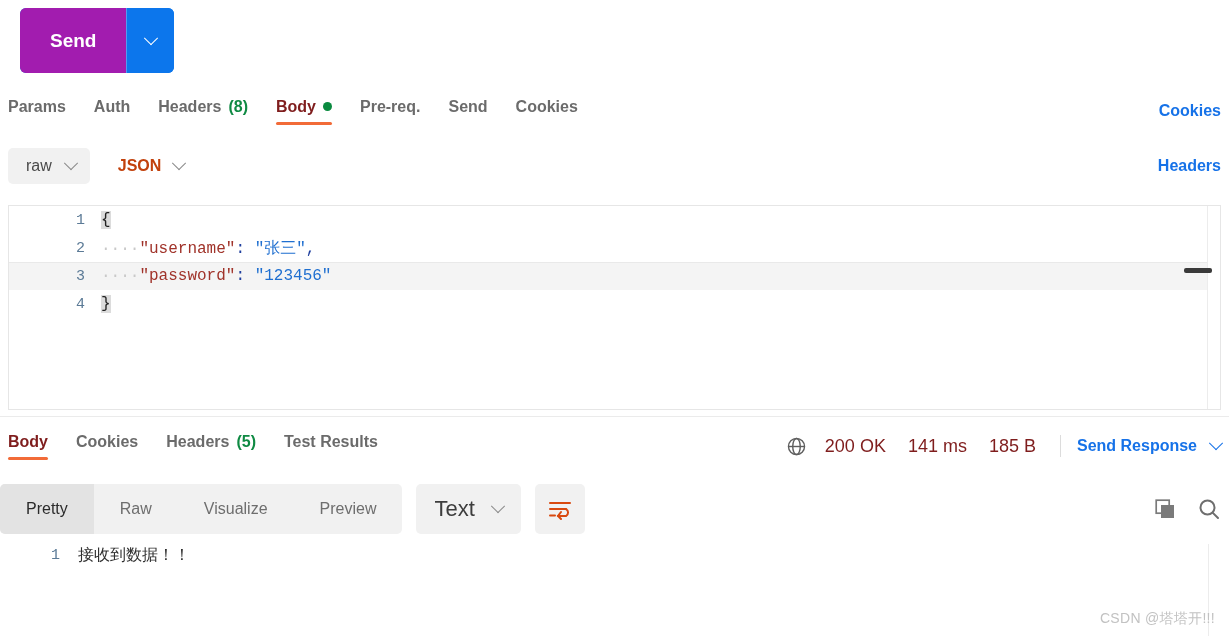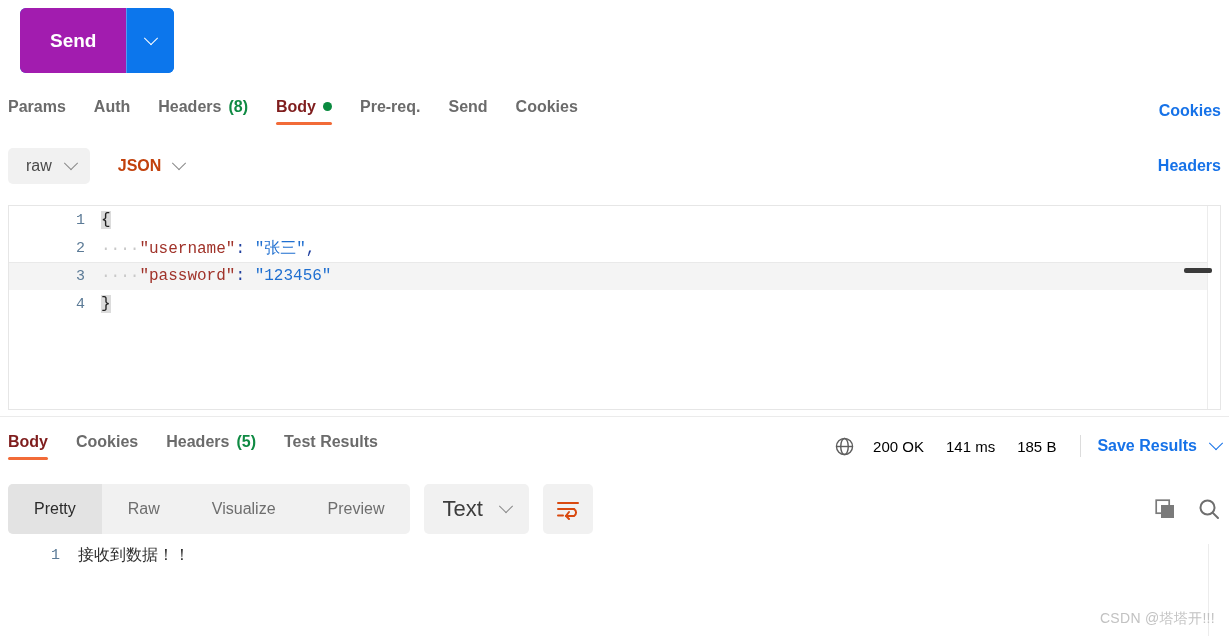--- a/index.html
+++ b/index.html
@@ -131,28 +131,28 @@
     position: absolute; left: 0; right: 0; top: 416px; height: 1px; background: #ebebeb;
   }
 
   
   .resp-tabs {
     position: absolute; left: 8px; top: 425px; right: 8px; height: 42px;
     display: flex; align-items: center;
   }
   .meta { margin-left: auto; display: flex; align-items: center; gap: 0; }
   .globe { width: 21px; height: 21px; margin-right: 18px; }
-  .stat { font-size: 15px; color: #000000; margin-right: 22px; }
+  .stat { font-size: 18px; color: #7f1d1d; margin-right: 22px; }
   .meta-sep { width: 1px; height: 22px; background: #dcdcdc; margin: 0 16px 0 2px; }
   .save-resp { font-size: 16px; color: #1672e8; font-weight: bold; cursor: pointer; }
   .save-wrap { display:flex; align-items:center; gap: 14px; cursor:pointer; }
 
   
   .resp-toolbar {
-    position: absolute; left: 8px; top: 484px; right: 8px; height: 50px;
+    position: absolute; left: 0; top: 484px; right: 8px; height: 50px;
     display: flex; align-items: center;
   }
   .seg {
     display: flex; align-items: stretch; background: #f1f1f1; border-radius: 5px; overflow: hidden;
     height: 50px;
   }
   .seg-item {
     display: flex; align-items: center; padding: 0 26px; font-size: 16px;
     color: #6e6e6e; cursor: pointer;
   }
@@ -286,21 +286,21 @@
       <svg class="globe" viewBox="0 0 24 24" fill="none" stroke="#5e5e5e" stroke-width="1.6">
         <circle cx="12" cy="12" r="9.2"></circle>
         <ellipse cx="12" cy="12" rx="4.3" ry="9.2"></ellipse>
         <line x1="2.8" y1="12" x2="21.2" y2="12"></line>
       </svg>
       <span class="stat">200 OK</span>
       <span class="stat">141 ms</span>
       <span class="stat">185 B</span>
       <span class="meta-sep"></span>
       <span class="save-wrap">
-        <span class="save-resp">Save Results</span>
+        <span class="save-resp">Send Response</span>
         <span class="chev sm" style="border-color:#1672e8"></span>
       </span>
     </div>
   </div>
 
   <div class="resp-toolbar">
     <div class="seg">
       <div class="seg-item active">Pretty</div>
       <div class="seg-item">Raw</div>
       <div class="seg-item">Visualize</div>

